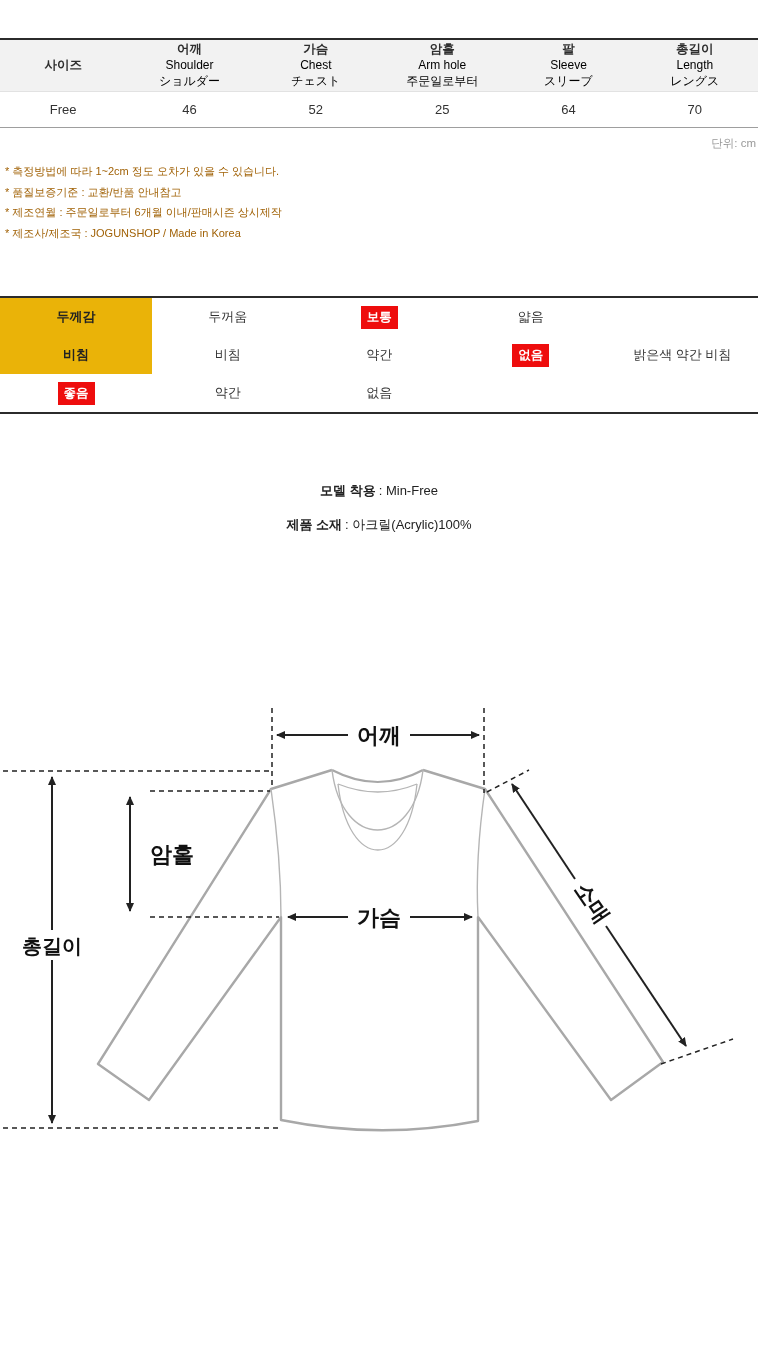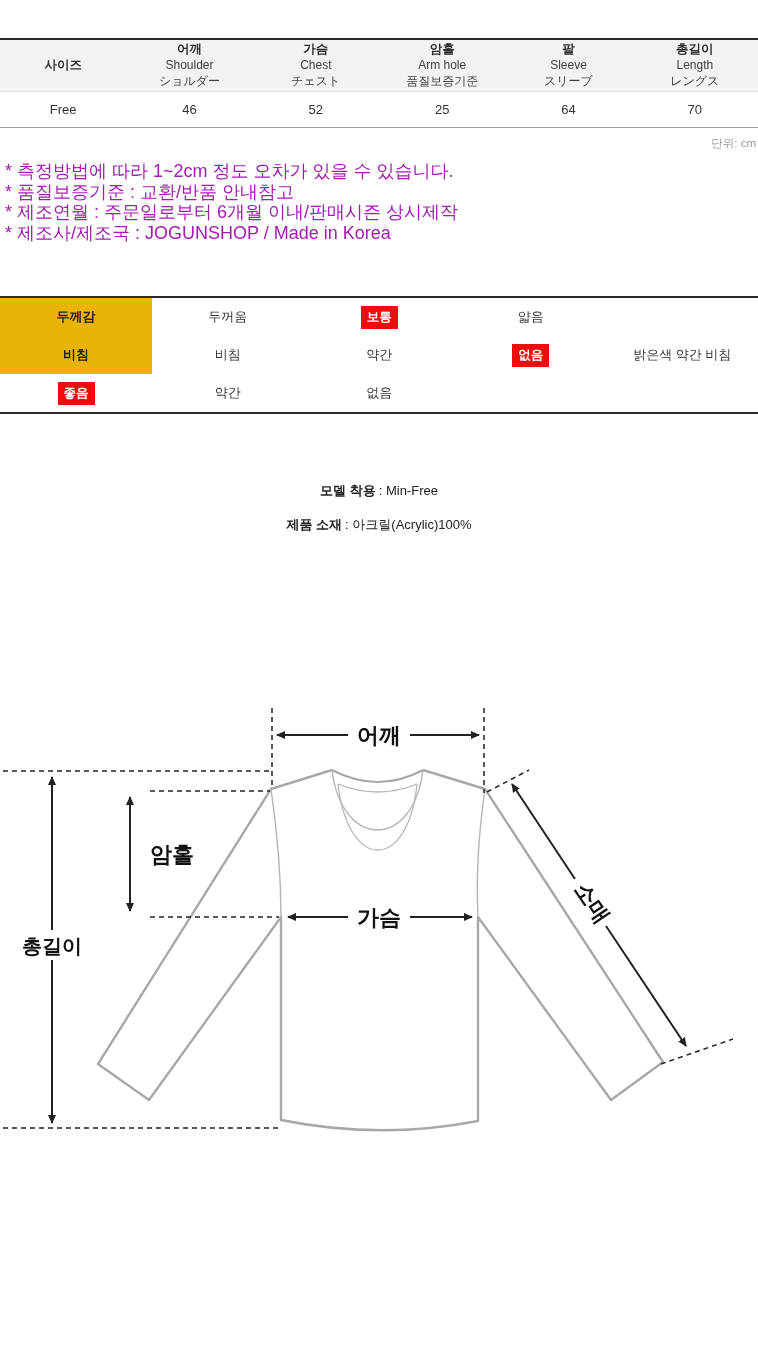--- a/index.html
+++ b/index.html
@@ -11,29 +11,29 @@
 
   
   .size-table-wrap { position:absolute; top:38px; left:0; width:758px; }
   table.size-table { width:758px; border-collapse:collapse; table-layout:fixed; }
   table.size-table thead tr {
     background:#f2f2f2; height:52px;
     border-top:2px solid #2b2b2b; border-bottom:1px solid #e2e2e2;
   }
   table.size-table th { font-weight:400; vertical-align:middle; text-align:center; }
   table.size-table th .l1 { display:block; font-size:12.5px; font-weight:700; color:#2e2e2e; line-height:16px; }
-  table.size-table th .l2 { display:block; font-size:12px; font-weight:400; color:#404040; line-height:16px; }
+  table.size-table th .l2 { display:block; font-size:12px; font-weight:400; color:#000000; line-height:16px; }
   table.size-table tbody tr { height:36px; border-bottom:1px solid #9e9e9e; }
   table.size-table td { text-align:center; font-size:13px; color:#333; }
 
   .unit-note { position:absolute; top:136px; right:2px; font-size:11.5px; color:#999; }
 
   
   .notes { position:absolute; top:161px; left:5px; }
-  .note-line { font-size:18px; color:#a21caf; line-height:20.5px; }
+  .note-line { font-size:11px; color:#a16207; line-height:20.5px; }
 
   
   .props {
     position:absolute; top:296px; left:0; width:758px;
     border-top:2px solid #2b2b2b; border-bottom:2px solid #2b2b2b;
   }
   .prow { display:grid; grid-template-columns:152px 1fr 1fr 1fr 1fr; height:38px; }
   .plabel {
     background:#eab308; display:flex; align-items:center; justify-content:center;
     font-size:13px; font-weight:700; color:#222;
@@ -74,21 +74,21 @@
           <span class="l2">ショルダー</span>
         </th>
         <th>
           <span class="l1">가슴</span>
           <span class="l2">Chest</span>
           <span class="l2">チェスト</span>
         </th>
         <th>
           <span class="l1">암홀</span>
           <span class="l2">Arm hole</span>
-          <span class="l2">품질보증기준</span>
+          <span class="l2">주문일로부터</span>
         </th>
         <th>
           <span class="l1">팔</span>
           <span class="l2">Sleeve</span>
           <span class="l2">スリーブ</span>
         </th>
         <th>
           <span class="l1">총길이</span>
           <span class="l2">Length</span>
           <span class="l2">レングス</span>

